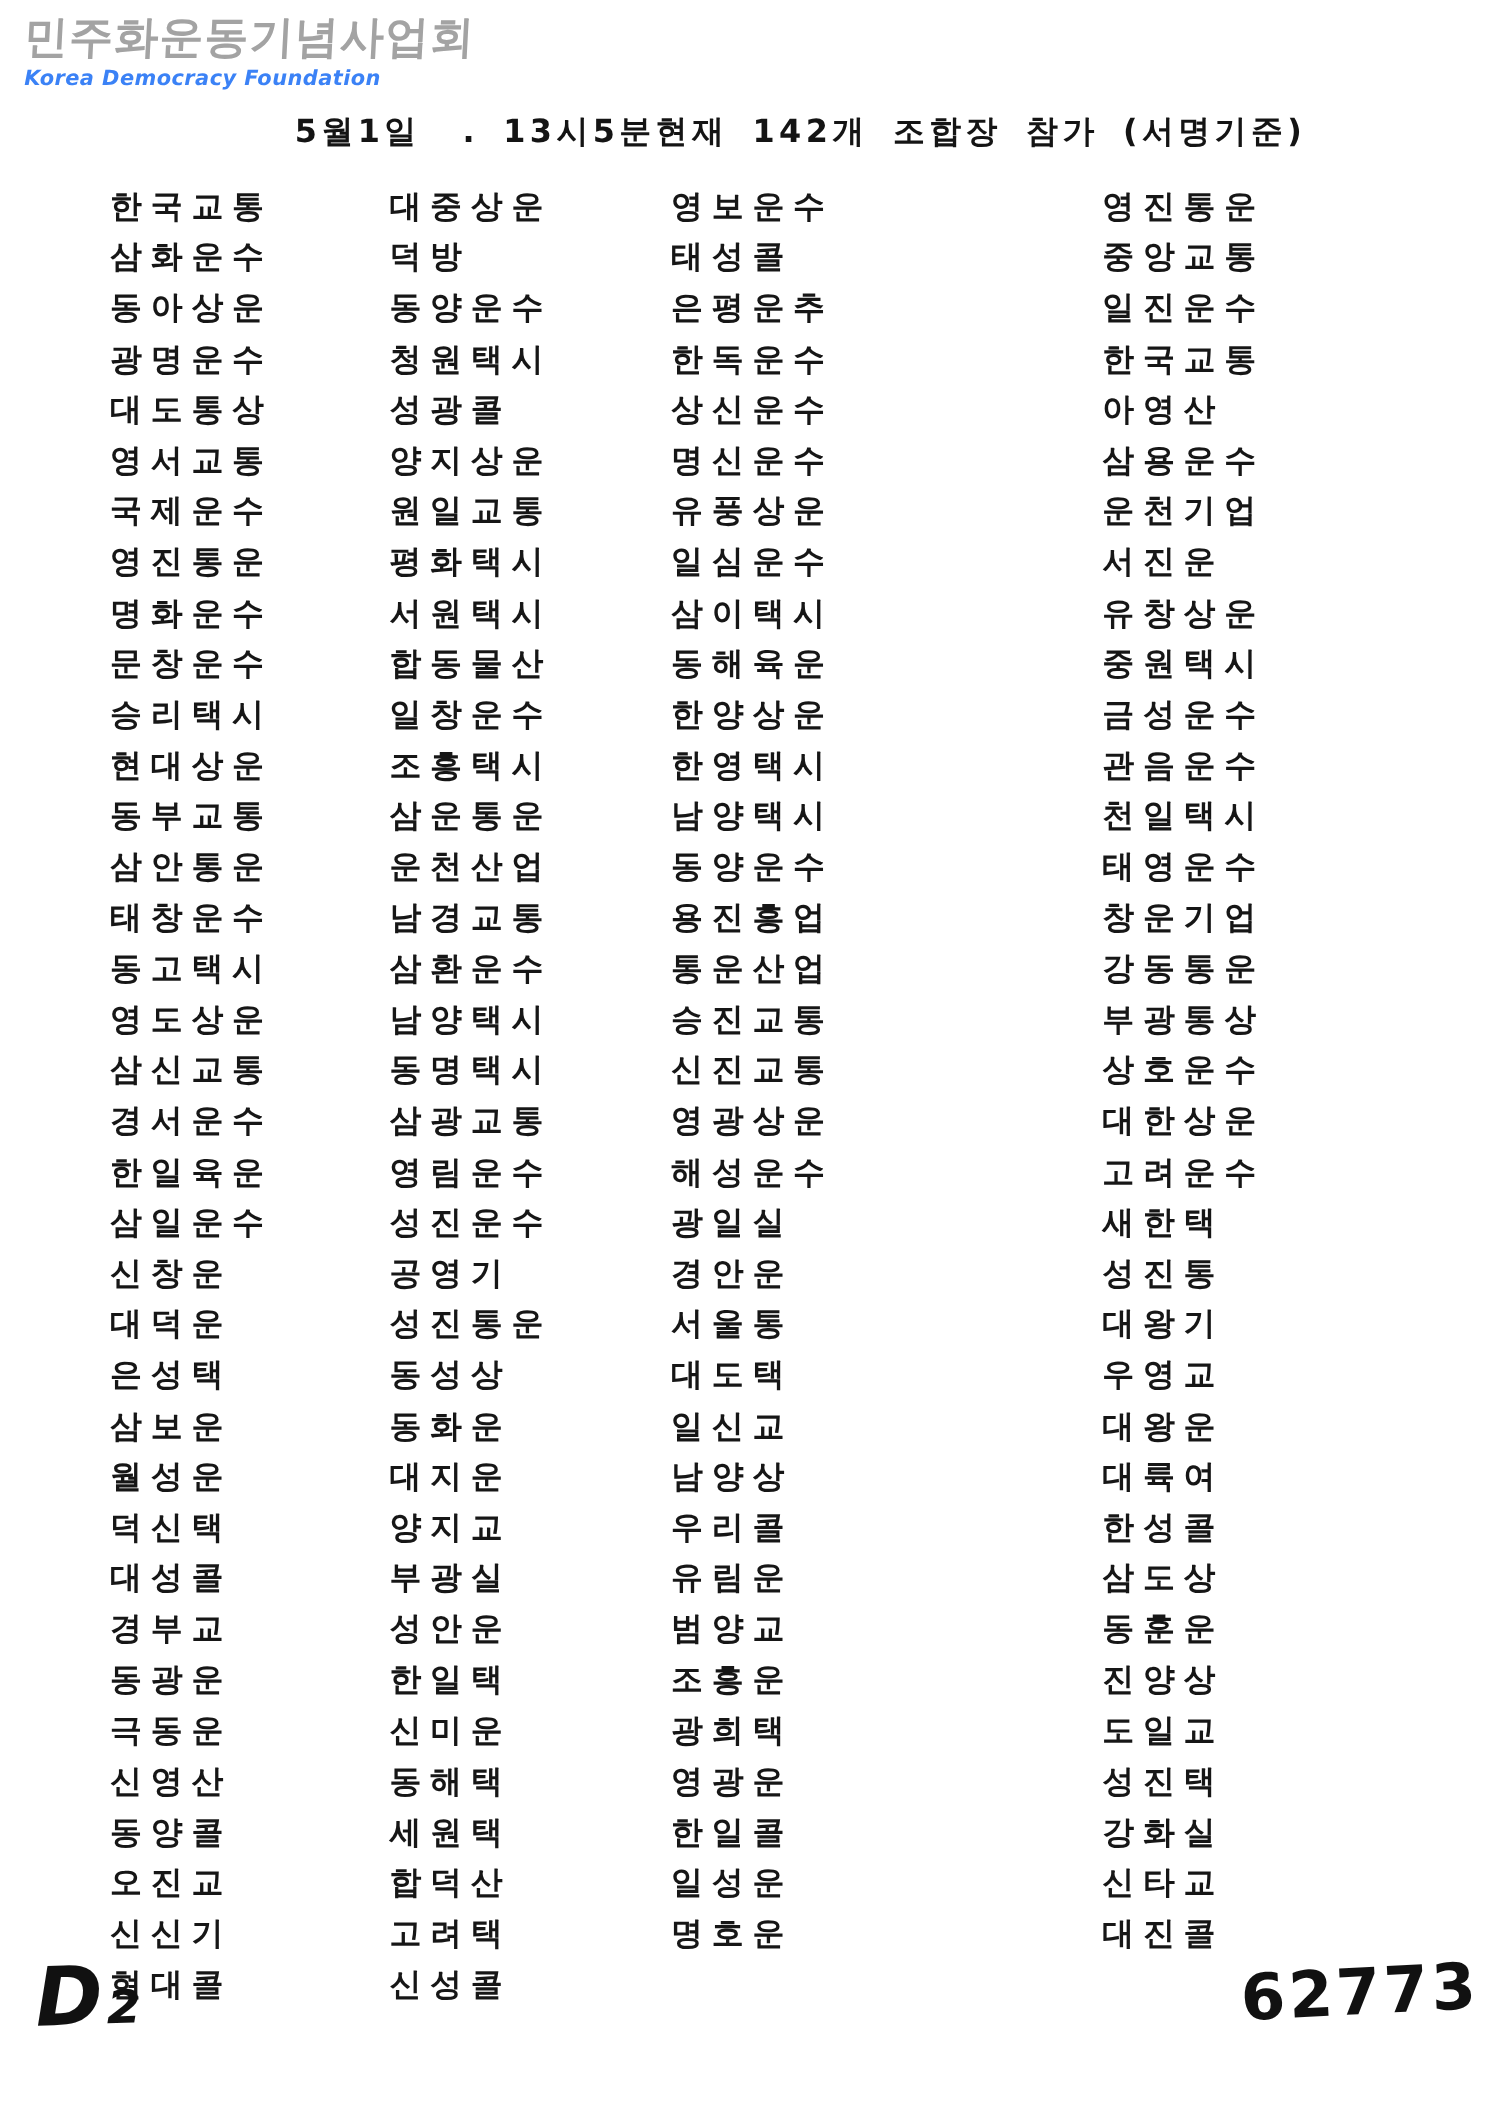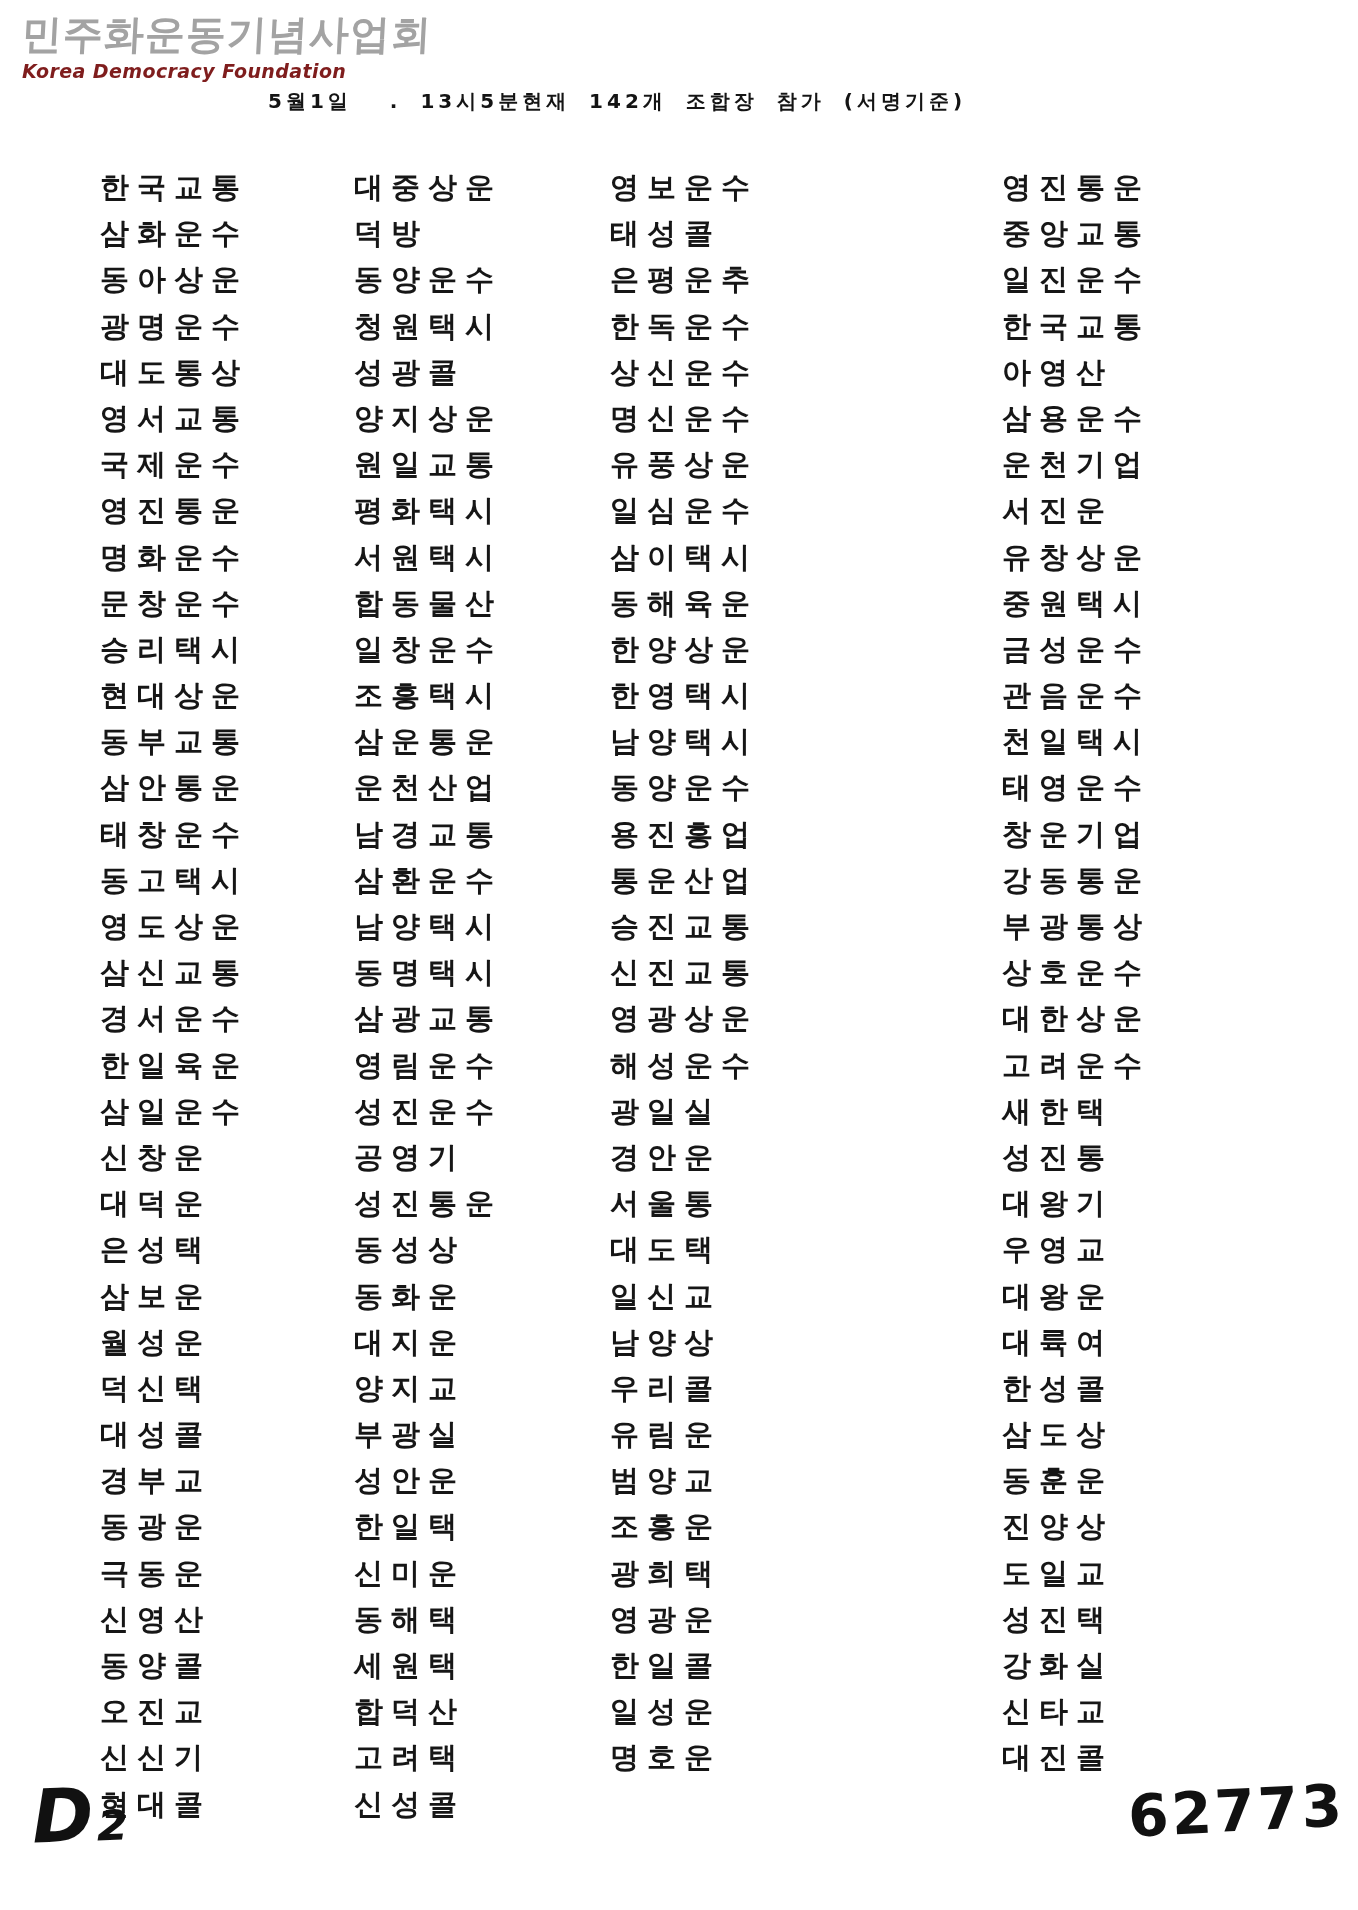--- a/index.html
+++ b/index.html
@@ -21,30 +21,30 @@
     color: #a3a3a3;
     letter-spacing: 1px;
     transform: skewX(-3deg);
     line-height: 1.0;
   }
   .logo-en {
     margin-top: 6px;
     font-size: 19px;
     font-weight: 700;
     font-style: italic;
-    color: #7f1d1d;
+    color: #3b82f6;
     letter-spacing: 0.4px;
   }
 
   
   .title {
     position: absolute;
     left: 268px;
-    top: 88px;
-    font-size: 20px;
+    top: 100px;
+    font-size: 29px;
     font-weight: 600;
     letter-spacing: 4px;
     word-spacing: 8px;
     white-space: nowrap;
     color: #141414;
   }
   .title .t-date { margin-right: 38px; }
 
   
   .col {

